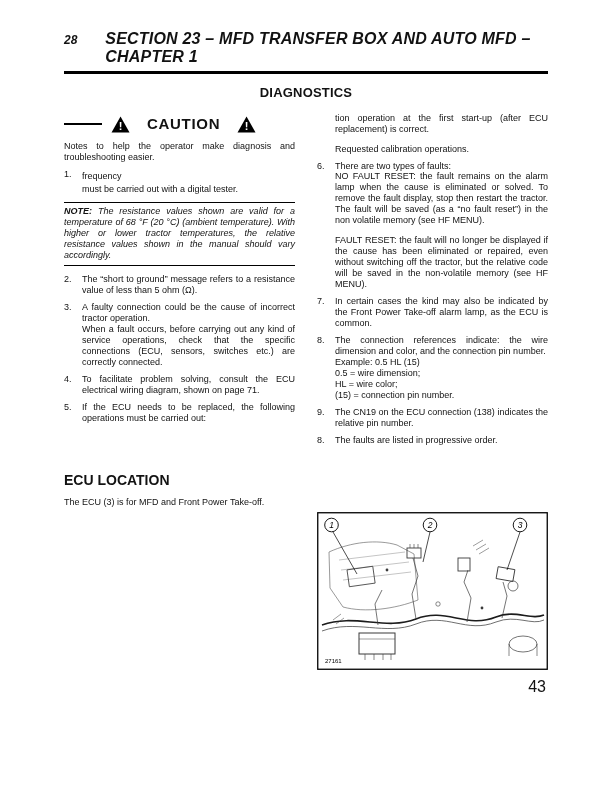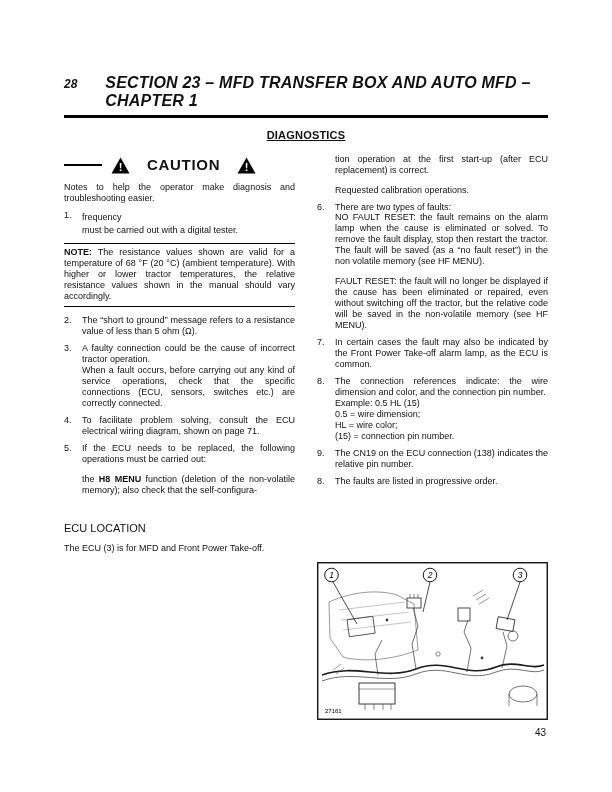--- a/index.html
+++ b/index.html
@@ -1,25 +1,25 @@
 <!DOCTYPE html>
 <html lang="en"><head>
 <meta charset="utf-8">
 <style>
   html,body{margin:0;padding:0;background:#ffffff;}
   .page{width:612px;height:712px;background:#fff;position:relative;overflow:hidden;
-        font-family:"Liberation Sans",sans-serif;color:#121212;margin-top:44px;}
+        font-family:"Liberation Sans",sans-serif;color:#121212;}
   .content{padding:30px 64px 0 64px;}
 
   
   .hdr{display:flex;align-items:baseline;}
   .folio{font-size:12px;font-weight:bold;font-style:italic;}
   .hdr-title{font-size:16px;font-weight:bold;font-style:italic;margin-left:28px;letter-spacing:.2px;}
   .hdr-rule{height:2.6px;background:#000;margin-top:5px;}
-  .doc-title{text-align:center;font-size:11px;font-weight:bold;margin-top:11px;letter-spacing:.2px;text-decoration:underline;}
+  .doc-title{text-align:center;font-size:13px;font-weight:bold;margin-top:11px;letter-spacing:.2px;}
 
   
   .columns{display:flex;gap:22px;align-items:flex-start;margin-top:13px;}
   .col{width:231px;font-size:9px;line-height:1.22;}
   .jt{text-align:justify;}
 
   
   .caution{display:flex;align-items:center;margin:2px 0 7px 0;height:19px;}
   .cline{width:38px;height:1.6px;background:#000;}
   .tri{display:inline-flex;margin-left:9px;}
@@ -28,35 +28,35 @@
   
   .item{display:flex;margin-top:6px;}
   .item .num{flex:0 0 18px;}
   .item .body{flex:1;}
   .sub-line{margin-top:2px;}
   .gap-top{margin-top:9px;}
   .b{font-weight:bold;}
 
   
   .note{margin:8px 0;border-top:1.1px solid #000;border-bottom:1.1px solid #000;
-        padding:3px 0 4px 0;text-align:justify;}
+        padding:3px 0 4px 0;font-style:italic;text-align:justify;}
   .note-label{font-weight:bold;}
 
   
   .carryover{margin-left:18px;}
   .mt10{margin-top:9px;}
 
   
   .bottom{margin-top:26px;}
-  .sec-heading{font-size:11px;font-weight:normal;}
+  .sec-heading{font-size:14px;font-weight:bold;}
   .ecu-text{margin-top:8px;}
   .figure{margin-top:40px;}
   .callout-num{font:italic 8.5px "Liberation Sans",sans-serif;text-anchor:middle;fill:#000;}
   .fig-code{font:6px "Liberation Sans",sans-serif;fill:#000;}
-  .page-num{text-align:right;font-size:10px;margin-top:4px;padding-right:2px;}
+  .page-num{text-align:right;font-size:16px;margin-top:4px;padding-right:2px;}
 </style>
 </head>
 <body>
 
 <div class="page">
   <div class="content">
 
     <div class="hdr">
       <span class="folio">28</span>
       <span class="hdr-title">SECTION 23 – MFD TRANSFER BOX AND AUTO MFD – CHAPTER 1</span>
@@ -114,21 +114,20 @@
 
         <div class="item">
           <span class="num">4.</span>
           <div class="body jt">To facilitate problem solving, consult the ECU electrical wiring diagram, shown on page 71.</div>
         </div>
 
         <div class="item">
           <span class="num">5.</span>
           <div class="body">
             <div class="jt">If the ECU needs to be replaced, the following operations must be carried out:</div>
-            <div class="jt gap-top"><span>the </span><span class="b">H8 MENU</span><span> function (deletion of the non-volatile memory); also check that the self-configura-</span></div>
           </div>
         </div>
 
       </div>
 
       <div class="col">
 
         <div class="carryover jt">tion operation at the first start-up (after ECU replacement) is correct.</div>
         <div class="carryover mt10">Requested calibration operations.</div>
 
@@ -136,21 +135,21 @@
           <span class="num">6.</span>
           <div class="body">
             <div>There are two types of faults:</div>
             <div class="jt">NO FAULT RESET: the fault remains on the alarm lamp when the cause is eliminated or solved. To remove the fault display, stop then restart the tractor. The fault will be saved (as a “no fault reset”) in the non volatile memory (see HF MENU).</div>
             <div class="jt gap-top">FAULT RESET: the fault will no longer be displayed if the cause has been eliminated or repaired, even without switching off the tractor, but the relative code will be saved in the non-volatile memory (see HF MENU).</div>
           </div>
         </div>
 
         <div class="item">
           <span class="num">7.</span>
-          <div class="body jt">In certain cases the fault may also be indicated by the Front Power Take-off alarm lamp, as the ECU is common.</div>
+          <div class="body jt">In certain cases the kind may also be indicated by the Front Power Take-off alarm lamp, as the ECU is common.</div>
         </div>
 
         <div class="item">
           <span class="num">8.</span>
           <div class="body">
             <div class="jt">The connection references indicate: the wire dimension and color, and the connection pin number.</div>
             <div>Example: 0.5 HL (15)</div>
             <div>0.5 = wire dimension;</div>
             <div>HL = wire color;</div>
             <div>(15) = connection pin number.</div>

